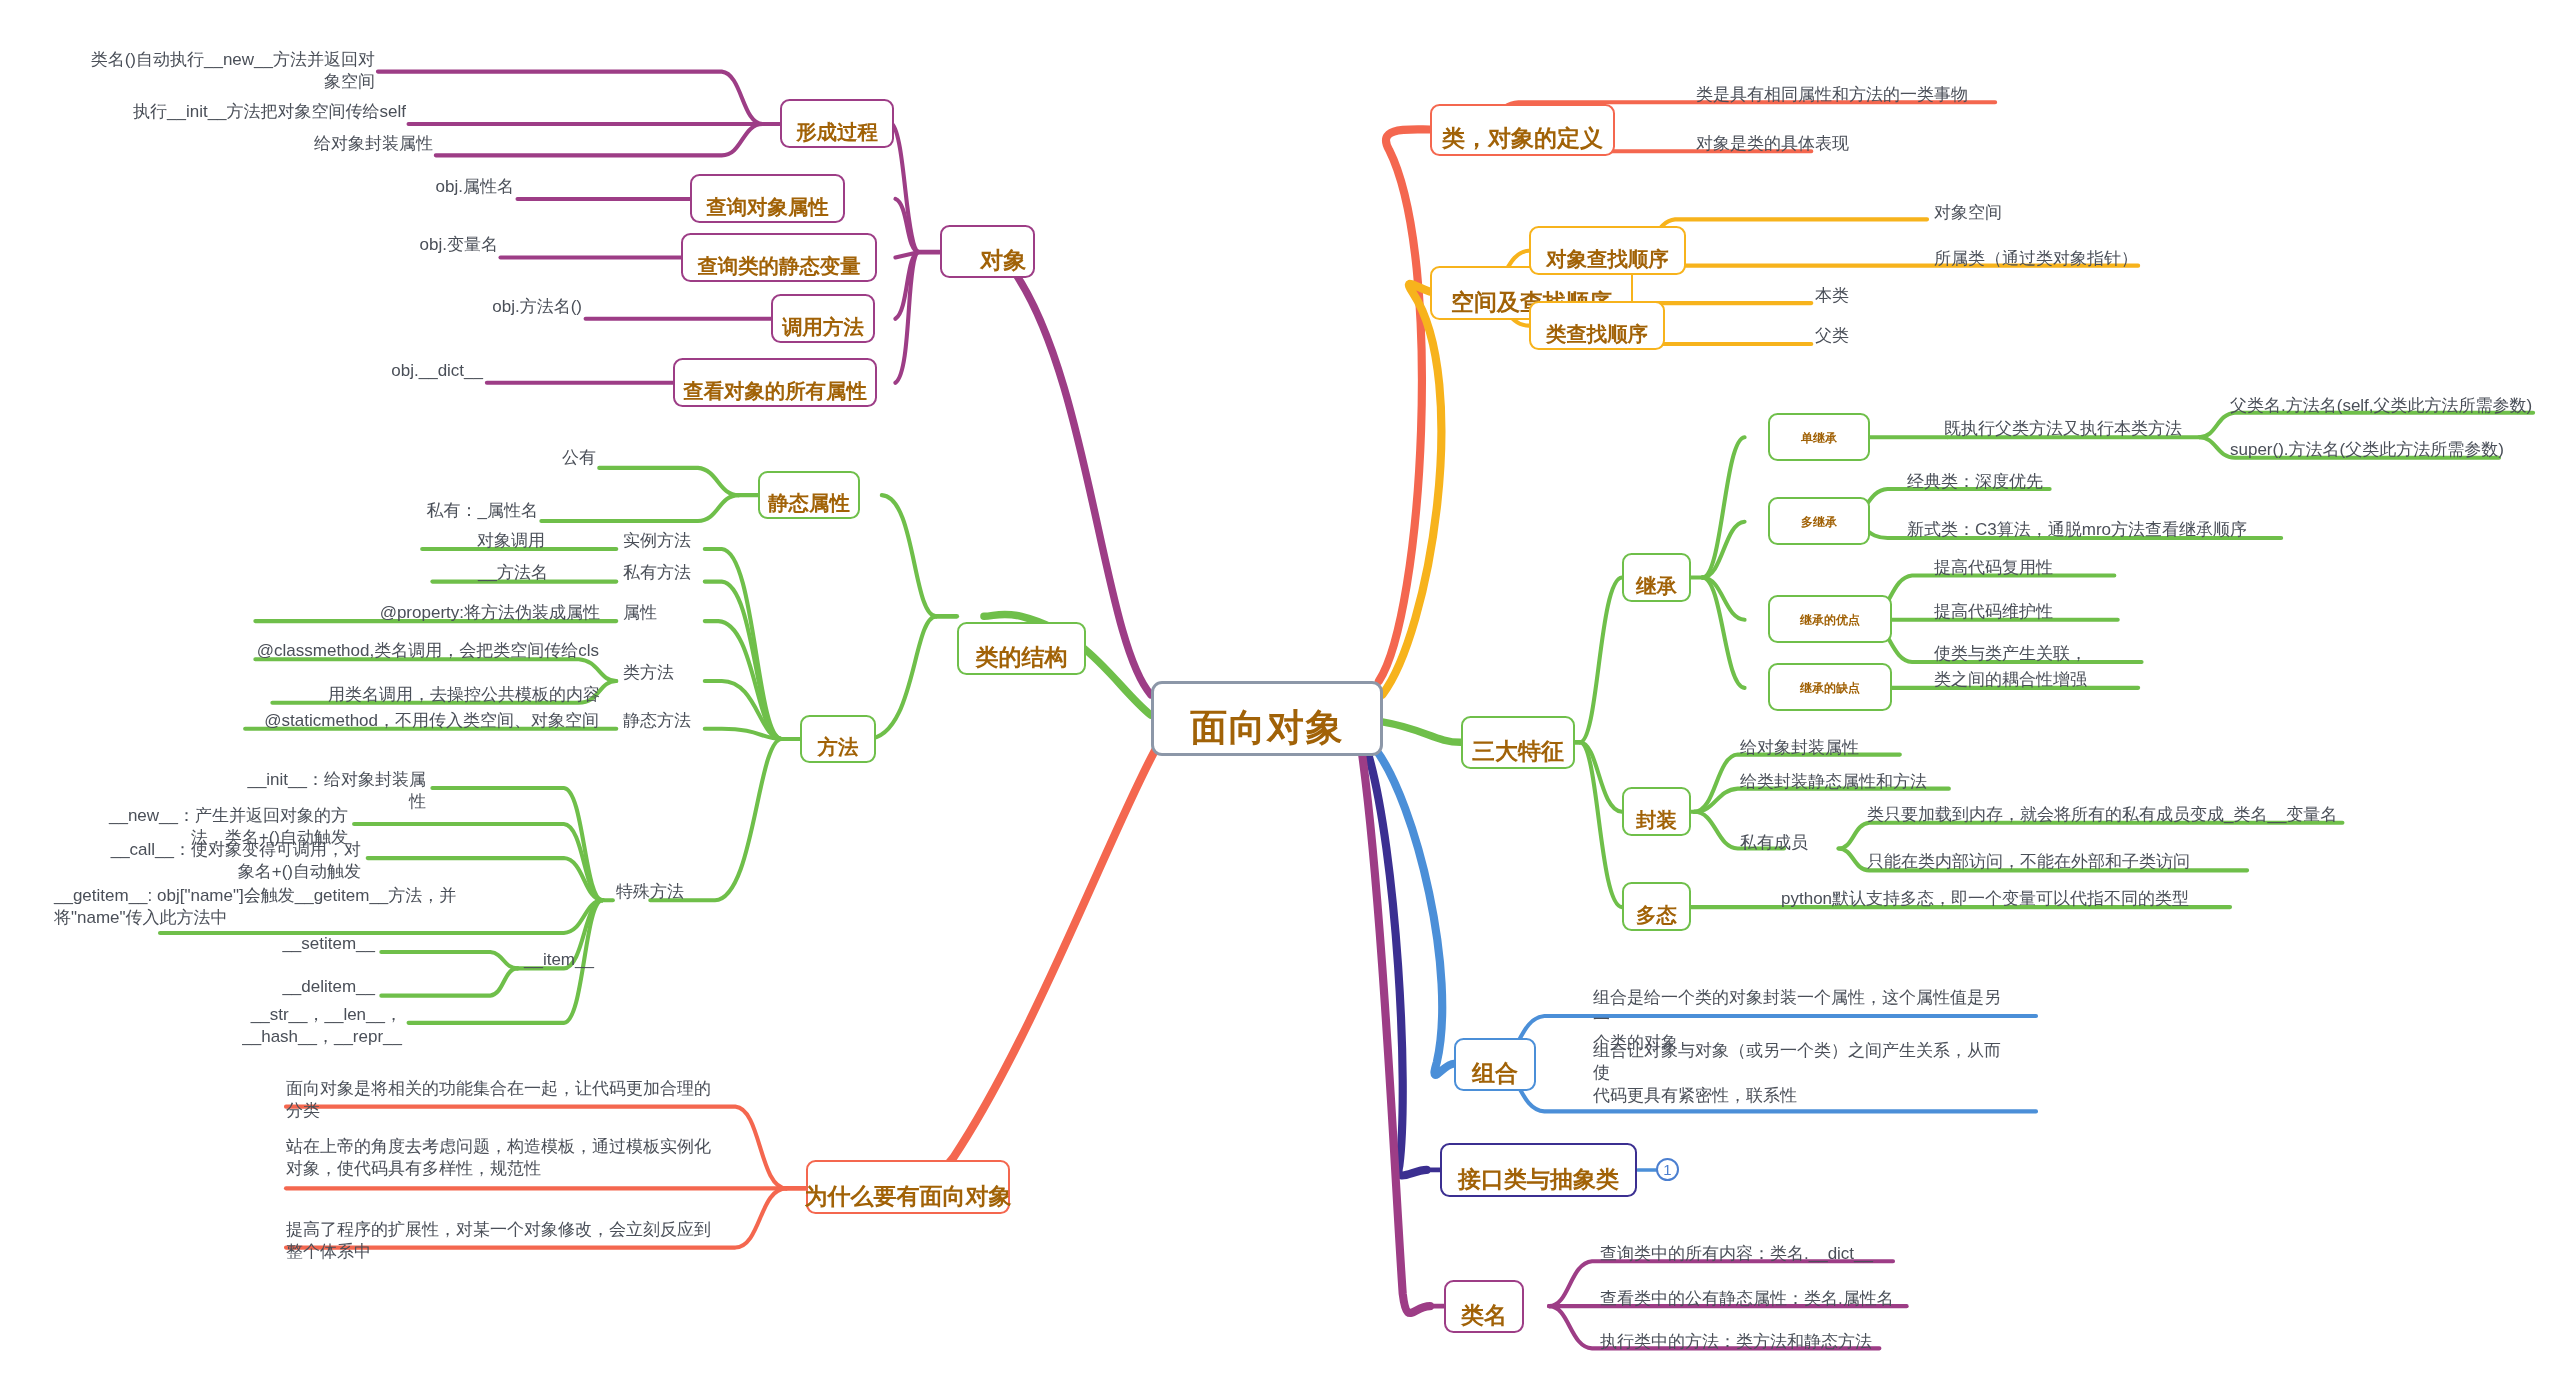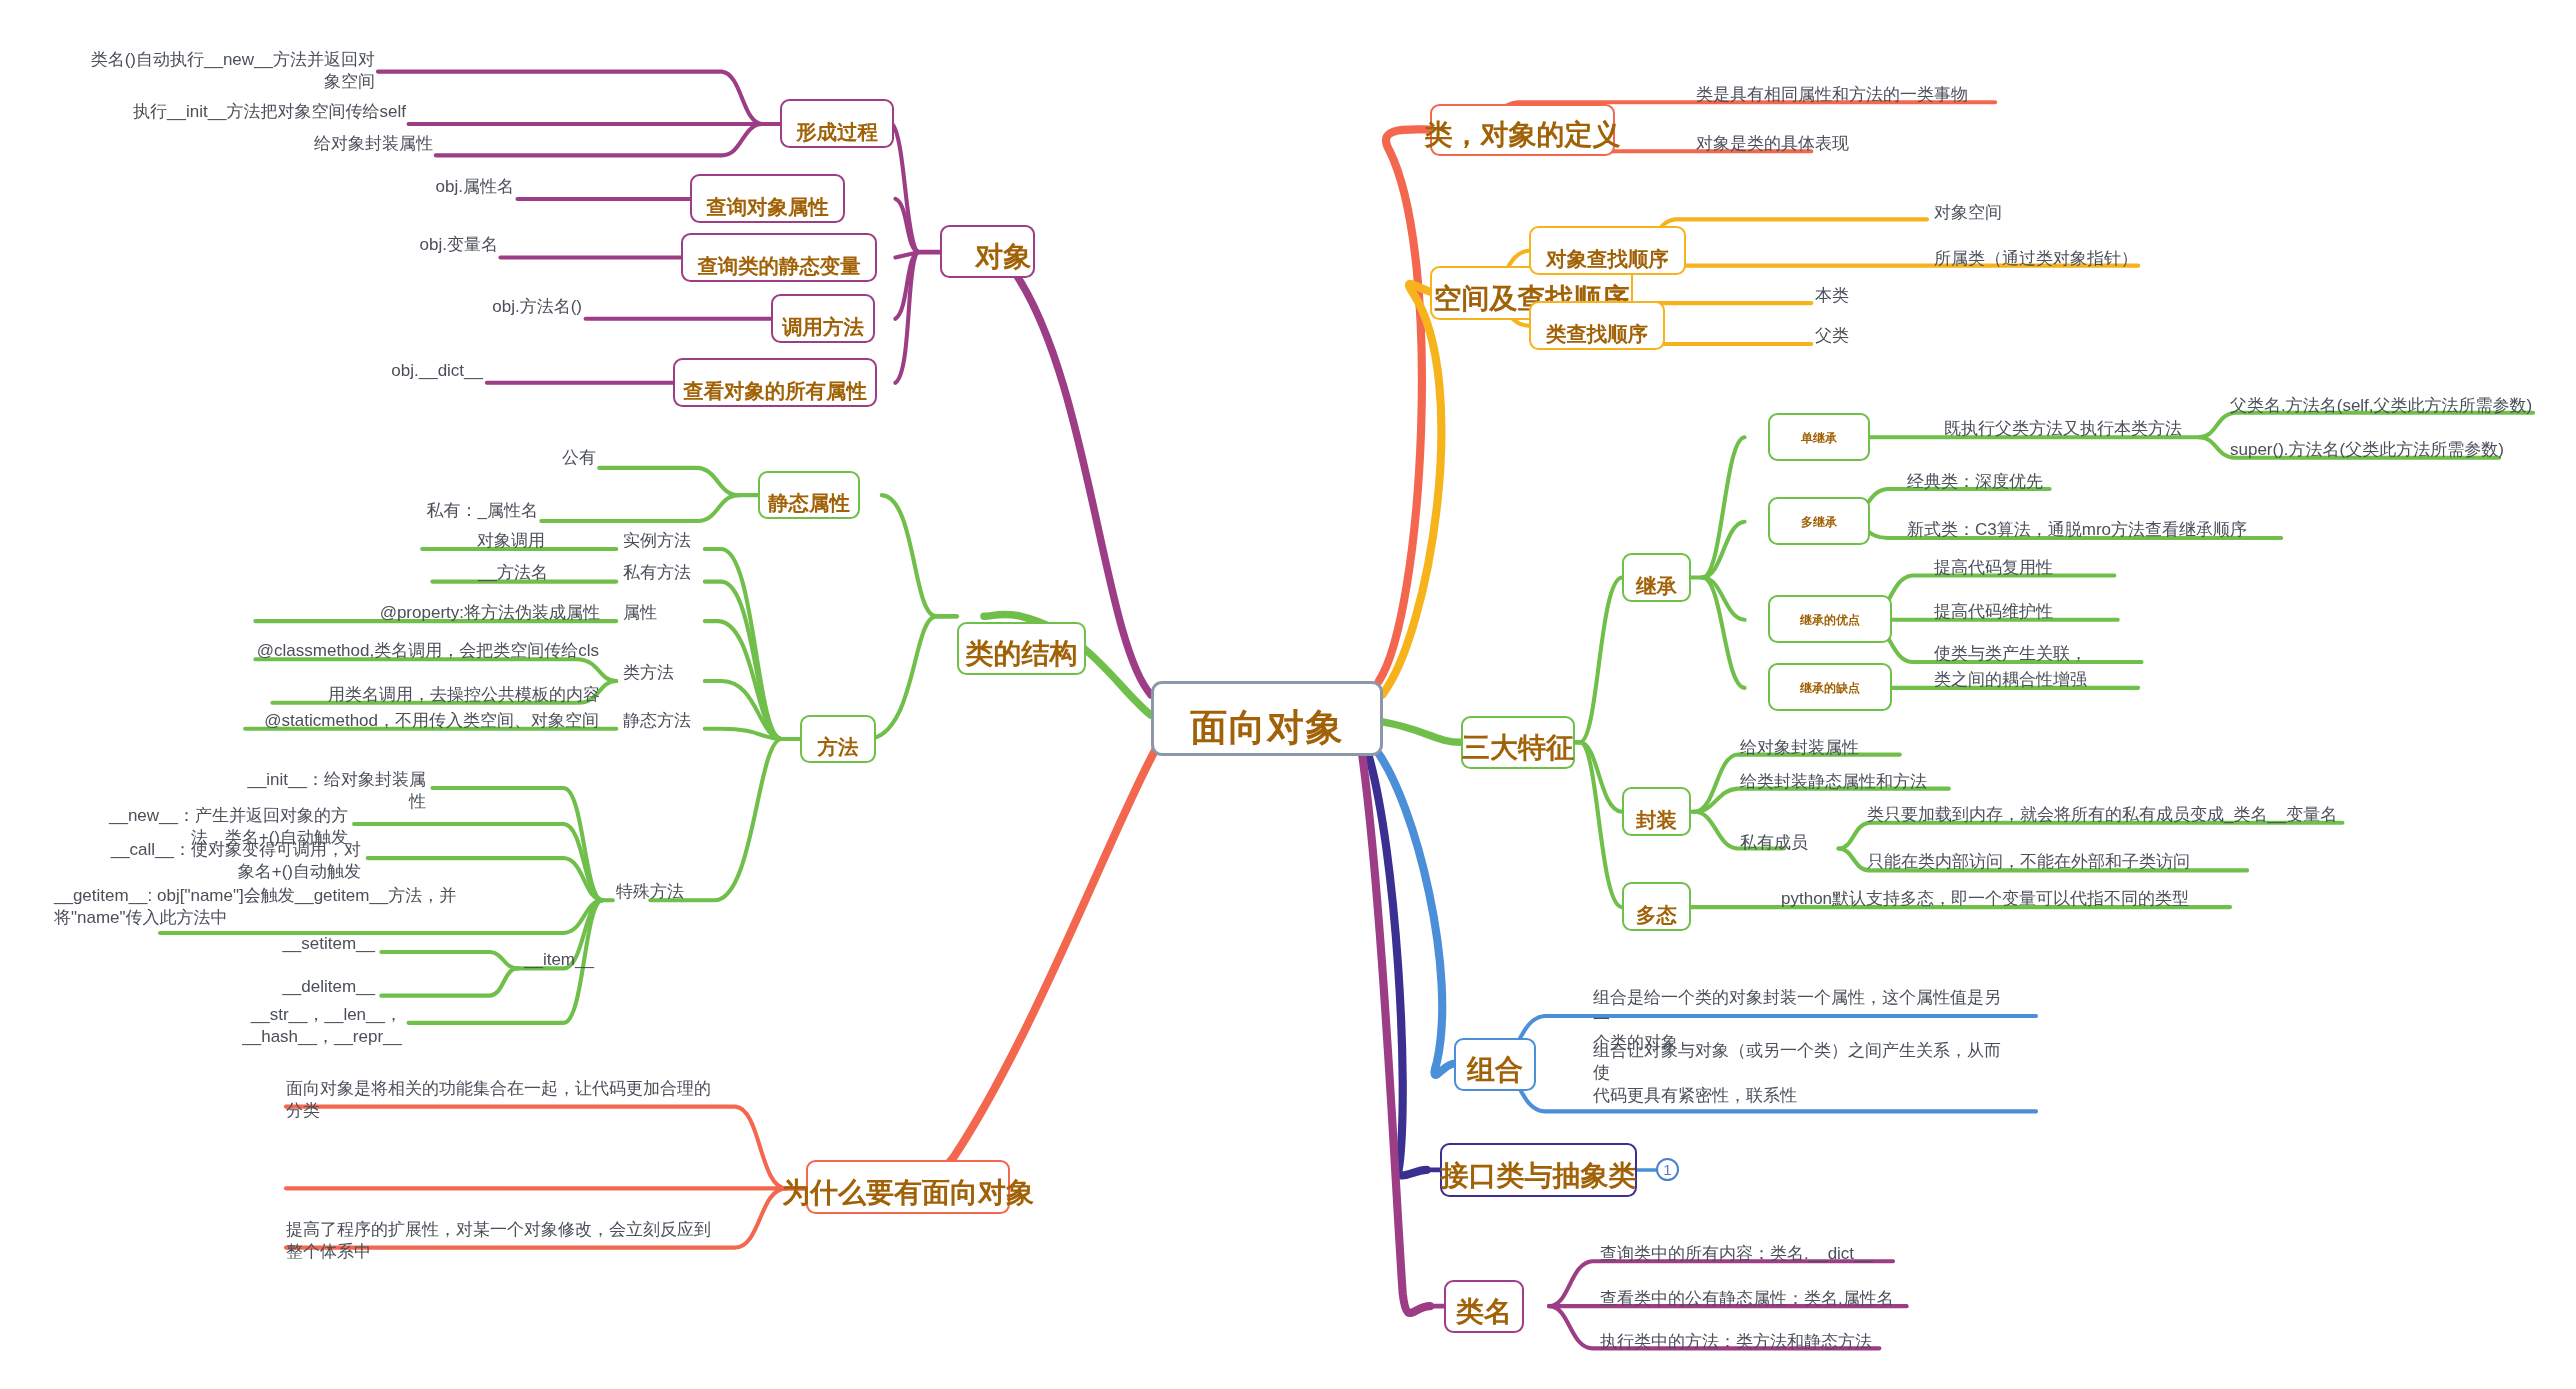--- a/index.html
+++ b/index.html
@@ -40,21 +40,21 @@
     font-weight: bold;
   }
   .root {
     border-width: 3.4px;
     border-color: #8c97a8;
     border-radius: 11px;
     font-size: 37px;
     letter-spacing: 1.4px;
     padding: 0 23px;
   }
-  .b1 { border-width: 2.7px; font-size: 28px; padding: 0 13.6px; }
+  .b1 { border-width: 2.7px; font-size: 23px; padding: 0 13.6px; }
   .b2 { border-width: 2.7px; font-size: 20.4px; padding: 0 12.3px; }
   .b3 { border-width: 2.7px; font-size: 12px; padding: 12px 11px; margin-left: 23px; }
   
   .leaf {
     position: absolute;
     color: #4a4f58;
     font-size: 17px;
     line-height: 1.32;
     white-space: pre-line;
     z-index: 4;
@@ -292,20 +292,22 @@
   <div class="leaf lt" style="left:524px; top:949px; width:89px;"><span>__item__</span></div>
   <div class="leaf rt" style="left:269px; top:933px; width:106px;"><span>__setitem__</span></div>
   <div class="leaf rt" style="left:269px; top:976px; width:106px;"><span>__delitem__</span></div>
   <div class="leaf rt" style="left:167px; top:1004px; width:235px;"><span>__str__，__len__，__hash__，__repr__</span></div>
 
   <div class="node box b1" style="left:806px; top:1160px; width:204px; height:54px; border-color:#f4674f;">
     <span>为什么要有面向对象</span>
   </div>
   <div class="leaf lt" style="left:286px; top:1078px; width:449px;"><span>面向对象是将相关的功能集合在一起，让代码更加合理的
 分类</span></div>
+  <div class="leaf lt" style="left:286px; top:1136px; width:449px;"><span>站在上帝的角度去考虑问题，构造模板，通过模板实例化
+对象，使代码具有多样性，规范性</span></div>
   <div class="leaf lt" style="left:286px; top:1219px; width:449px;"><span>提高了程序的扩展性，对某一个对象修改，会立刻反应到
 整个体系中</span></div>
 
   <div class="node box b1" style="left:1430px; top:104px; width:185px; height:52px; border-color:#f4674f;">
     <span>类，对象的定义</span>
   </div>
   <div class="leaf lt" style="left:1696px; top:84px; width:381px;"><span>类是具有相同属性和方法的一类事物</span></div>
   <div class="leaf lt" style="left:1696px; top:133px; width:381px;"><span>对象是类的具体表现</span></div>
 
   <div class="node box b1" style="left:1430px; top:266px; width:203px; height:54px; border-color:#f7b31c;">

